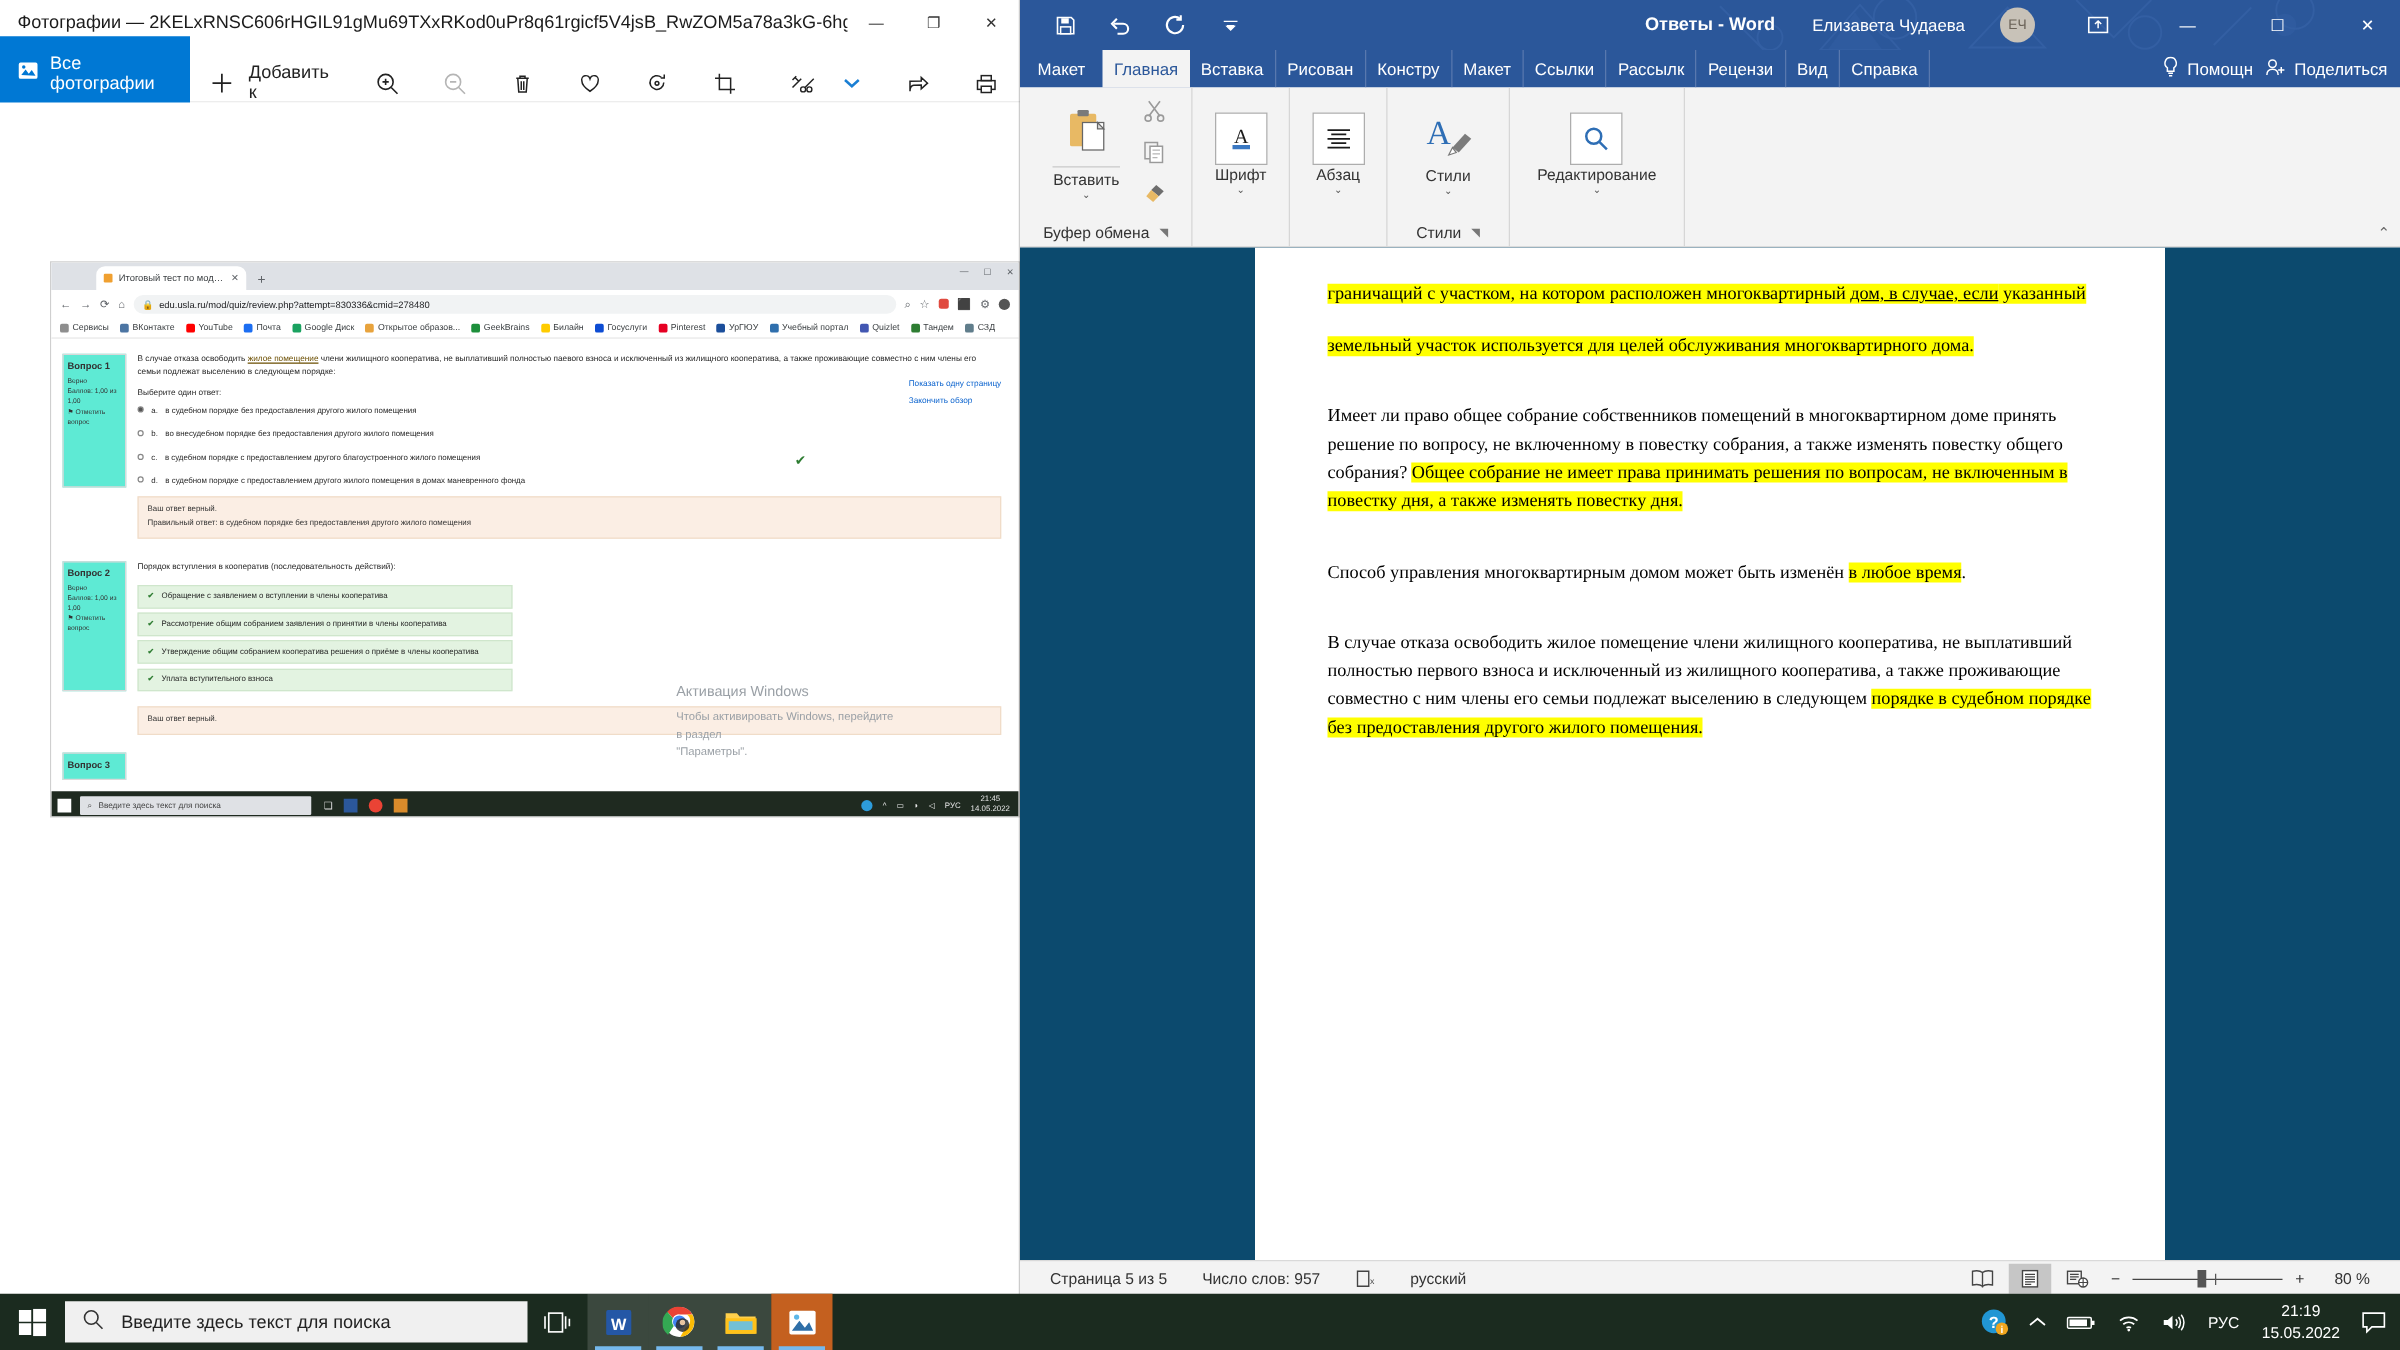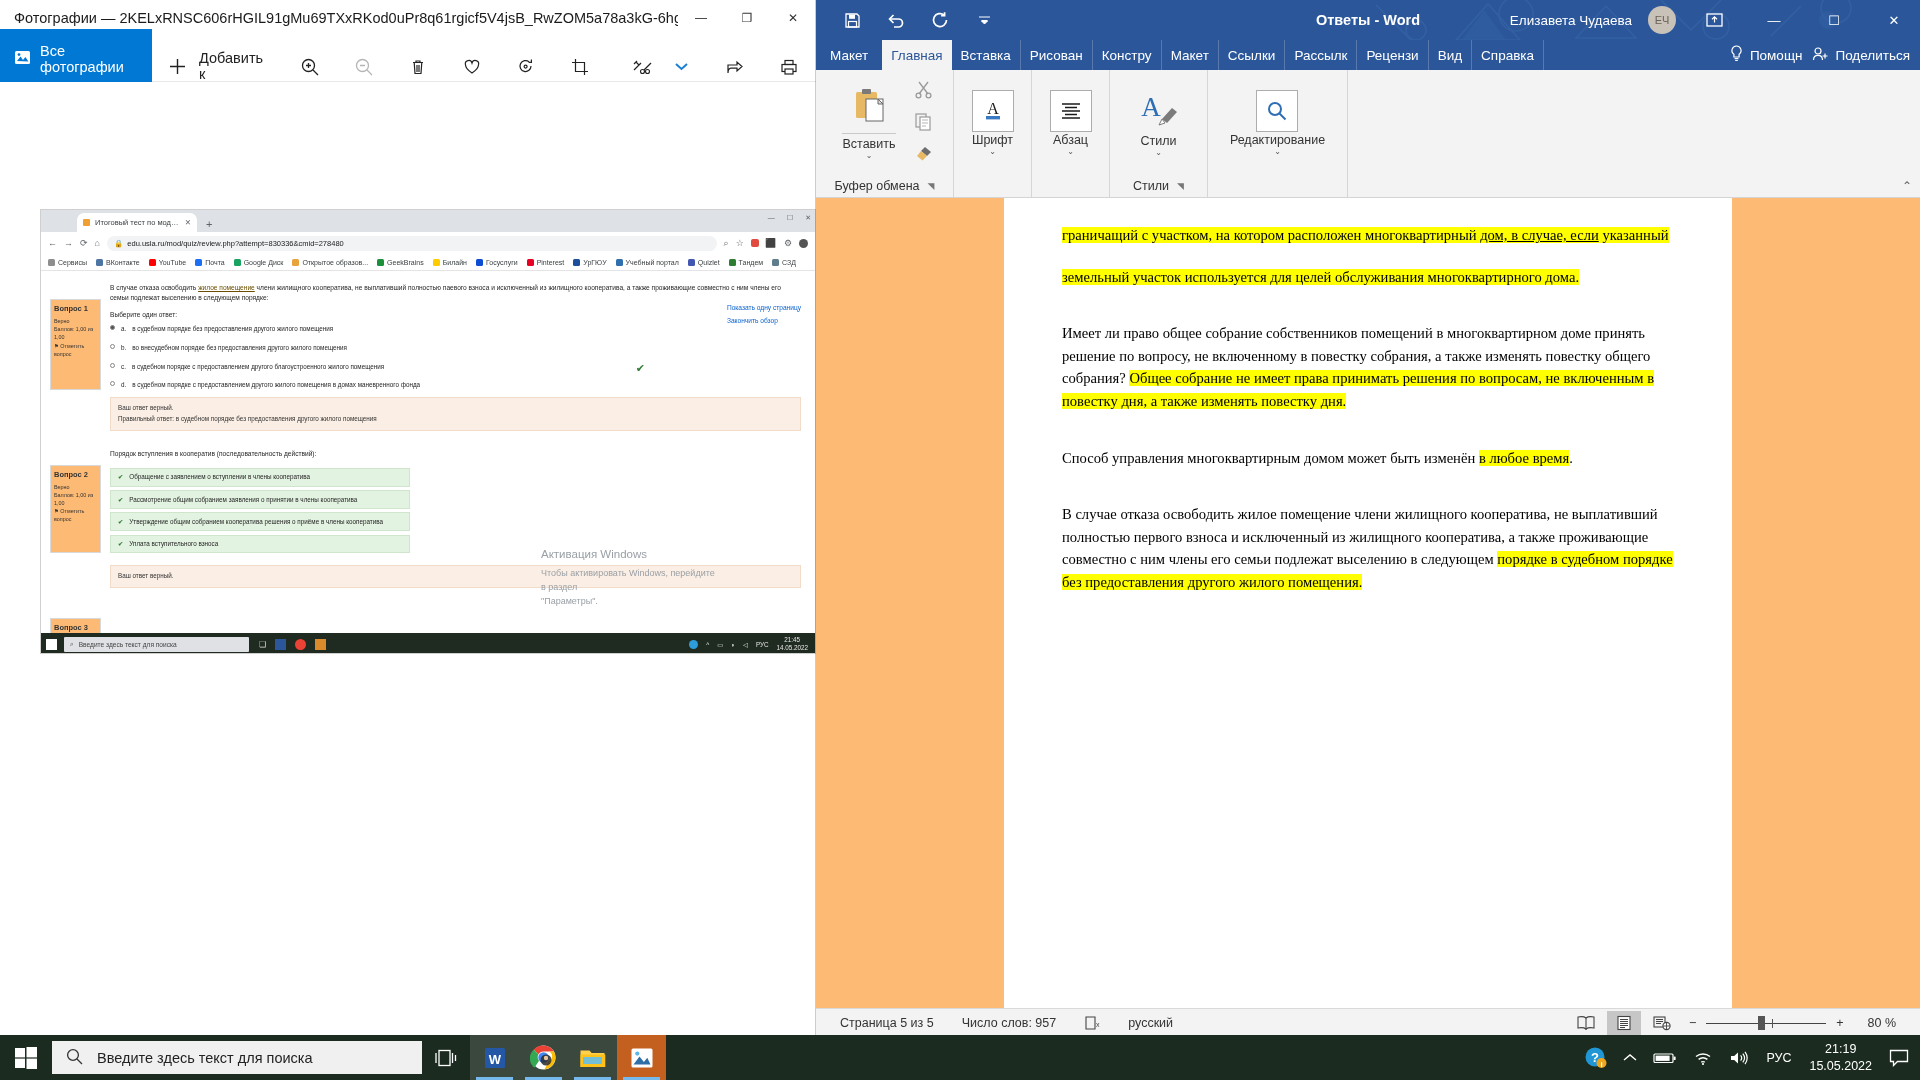--- a/index.html
+++ b/index.html
@@ -72,21 +72,21 @@
   .nav-g { font-size:9px; color:#5f6368; }
   #shot-url {
     flex:1; height:15px; background:#f1f3f4; border-radius:8px; display:flex; align-items:center;
     gap:4px; padding:0 7px; font-size:7.5px; color:#202124;
   }
   #shot-bookmarks { height:17px; background:#fff; display:flex; align-items:center; gap:9px; padding:0 7px; border-bottom:1px solid #e4e4e4; }
   .bm { display:flex; align-items:center; gap:3px; font-size:7px; color:#3c4043; white-space:nowrap; }
   .bm .fav { width:7px; height:7px; border-radius:1.5px; }
   #shot-page { position:relative; background:#fff; height:384px; overflow:hidden; padding-top:6px; }
   .q-block { display:flex; gap:9px; padding:6px 14px 0 9px; }
-  .q-side { width:51px; border:1px solid #d9d9d9; background:#fdba74; font-size:5.4px; color:#333; padding:3px; line-height:1.5;margin-top:16px; }
+  .q-side { width:51px; border:1px solid #d9d9d9; background:#5eead4; font-size:5.4px; color:#333; padding:3px; line-height:1.5; }
   .q-side .q-h { font-weight:bold; font-size:7.5px; margin-bottom:3px; }
   .q-body { flex:1; font-size:6.6px; color:#1f1f1f; line-height:1.55; }
   .q-opt { display:flex; gap:6px; align-items:flex-start; margin-top:3.5px; font-size:6.3px; }
   .radio { width:5px; height:5px; border:1px solid #888; border-radius:50%; margin-top:1px; flex:none; }
   .q-fb { background:#fbeee4; border:1px solid #f0dcc8; padding:5px 7px; margin:7px 14px 0 69px; font-size:6.3px; color:#333; line-height:1.7; }
   .q-drag { background:#e3f3e1; border:1px solid #cfe6cc; padding:3.5px 7px; margin-top:3.5px; font-size:6.3px; color:#1f1f1f; display:flex; gap:6px; }
   .chk { color:#2e7d32; font-weight:bold; }
   #shot-sidelinks { position:absolute; right:14px; top:30px; font-size:6.6px; color:#0b63ce; line-height:2; text-align:left; }
   #shot-tick { position:absolute; right:170px; top:91px; color:#2e7d32; font-size:11px; }
   #act-win { position:absolute; right:96px; bottom:46px; color:#9aa0a6; font-size:9px; line-height:1.55; text-align:left; width:178px; }
@@ -106,21 +106,21 @@
   }
   #word-titlebar {
     height:40px; background:#2b579a; display:flex; align-items:center; position:relative; overflow:hidden;
   }
   #word-titlebar .pattern {
     position:absolute; inset:0; opacity:.55; pointer-events:none;
   }
   #qat { display:flex; align-items:center; gap:0; padding-left:14px; z-index:2; }
   .qat-btn { width:44px; height:34px; display:flex; align-items:center; justify-content:center; color:#fff; }
   #word-title { position:absolute; left:0; right:0; text-align:center; color:#fff; font-size:14.5px; z-index:1;font-weight:bold; }
-  #word-account { margin-left:auto; display:flex; align-items:center; gap:16px; padding-right:4px; z-index:2; }
+  #word-account { margin-left:auto; display:flex; align-items:center; gap:28px; padding-right:4px; z-index:2; }
   #word-username { color:#fff; font-size:13.5px; }
   #word-avatar {
     width:28px; height:28px; border-radius:50%; background:#c8c2b8; color:#6a6257;
     font-size:11px; display:flex; align-items:center; justify-content:center;
   }
   .wtitle-btn { width:44px; height:40px; display:flex; align-items:center; justify-content:center; color:#fff; font-size:13px; }
   #word-tabs { height:30px; background:#2b579a; display:flex; align-items:stretch; position:relative; }
   .wtab { color:#fff; font-size:13.5px; display:flex; align-items:center; padding:0 9px; border-right:1px solid #5878ae; white-space:nowrap; overflow:hidden; }
   .wtab.active { background:#f3f3f3; color:#2b579a; border-right:none; }
   .wtab.file { border-right:none; padding:0 14px; }
@@ -130,21 +130,21 @@
   .rgroup { display:flex; flex-direction:column; border-right:1px solid #d6d6d6; position:relative; padding:0 4px; }
   .rgroup-body { flex:1; display:flex; align-items:center; justify-content:center; gap:6px; padding:0 8px; }
   .rgroup-label { height:22px; display:flex; align-items:center; justify-content:center; gap:8px; font-size:12.5px; color:#333; }
   .dialog-launcher { font-size:9px; color:#777; }
   .big-btn { display:flex; flex-direction:column; align-items:center; gap:1px; padding:4px 8px; }
   .big-btn .lbl { font-size:12.5px; color:#333; }
   .chev { font-size:8px; color:#555; line-height:1; }
   .icon-box { width:42px; height:42px; border:1px solid #adadad; background:#fff; display:flex; align-items:center; justify-content:center; }
   #ribbon-collapse { position:absolute; right:8px; bottom:4px; color:#666; font-size:12px; }
   
-  #doc-area { flex:1; background:#fdba74; position:relative; overflow:hidden; display:flex; justify-content:center; }
+  #doc-area { flex:1; background:#0c4a6e; position:relative; overflow:hidden; display:flex; justify-content:center; }
   #page {
     width:728px; background:#fff; margin-top:0; position:relative;
     padding:26px 58px; font-family:"Liberation Serif", serif;
   }
   #page .para { font-size:14.6px; line-height:1.55; color:#000; margin-bottom:19px; text-align:left; }
   #page .para.tight { margin-bottom:34px; }
   .hl { background:#ffff00; }
   .ul { text-decoration:underline; }
   #caret { display:inline-block; width:1px; height:15px; background:#000; vertical-align:-2px; }
   #statusbar {

